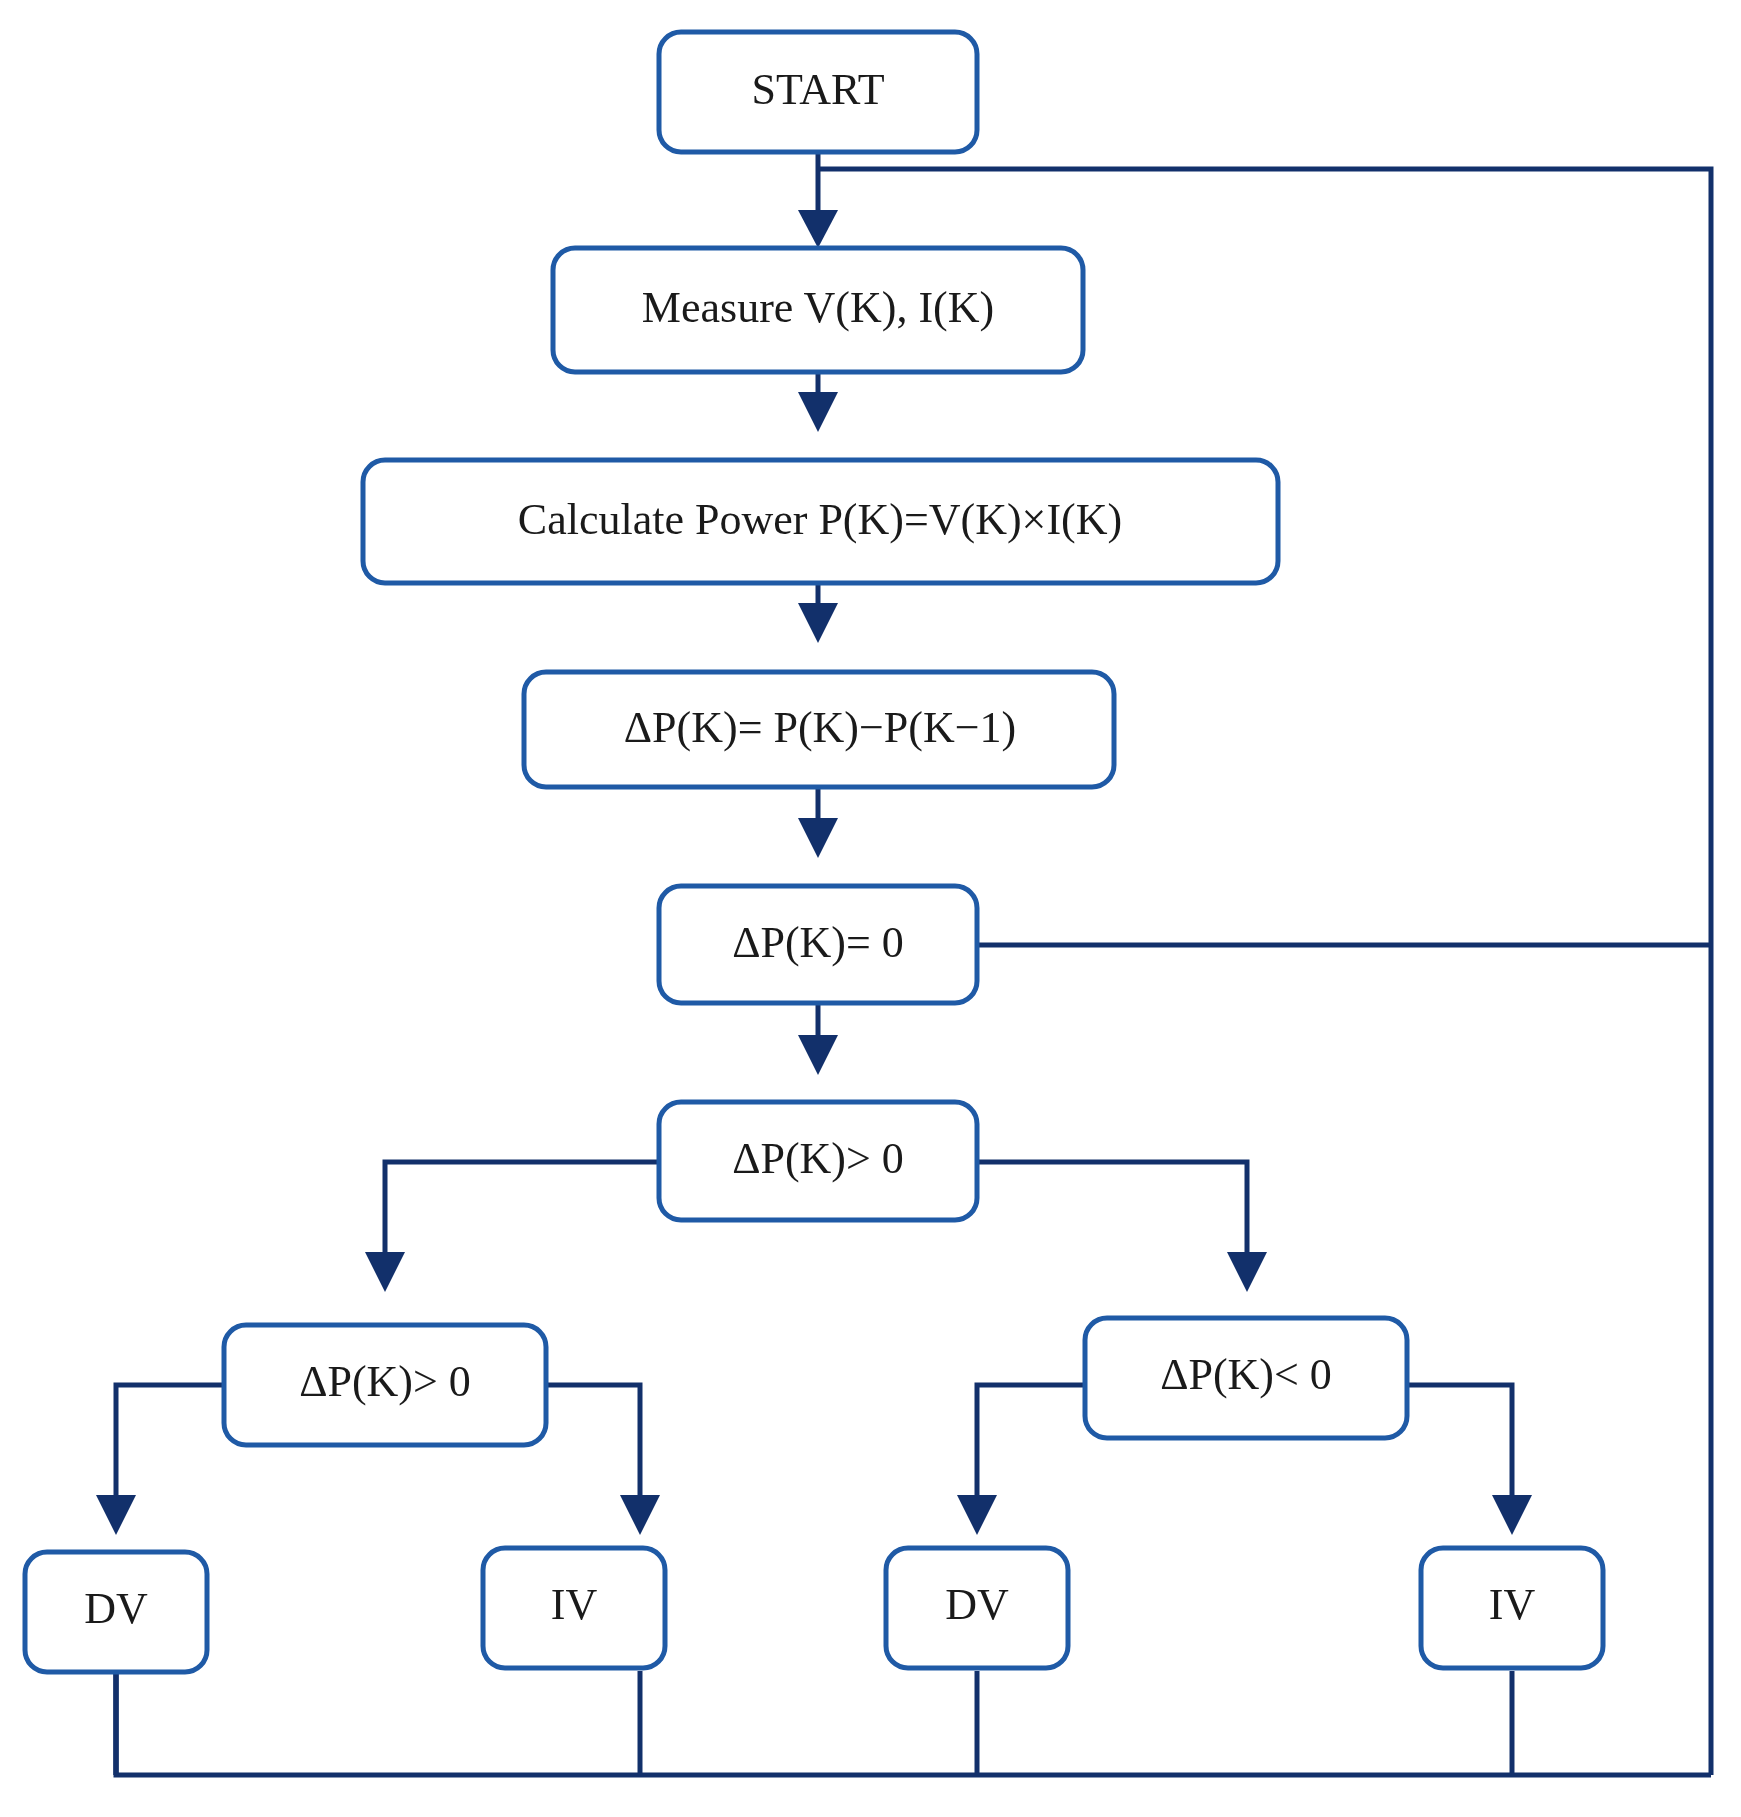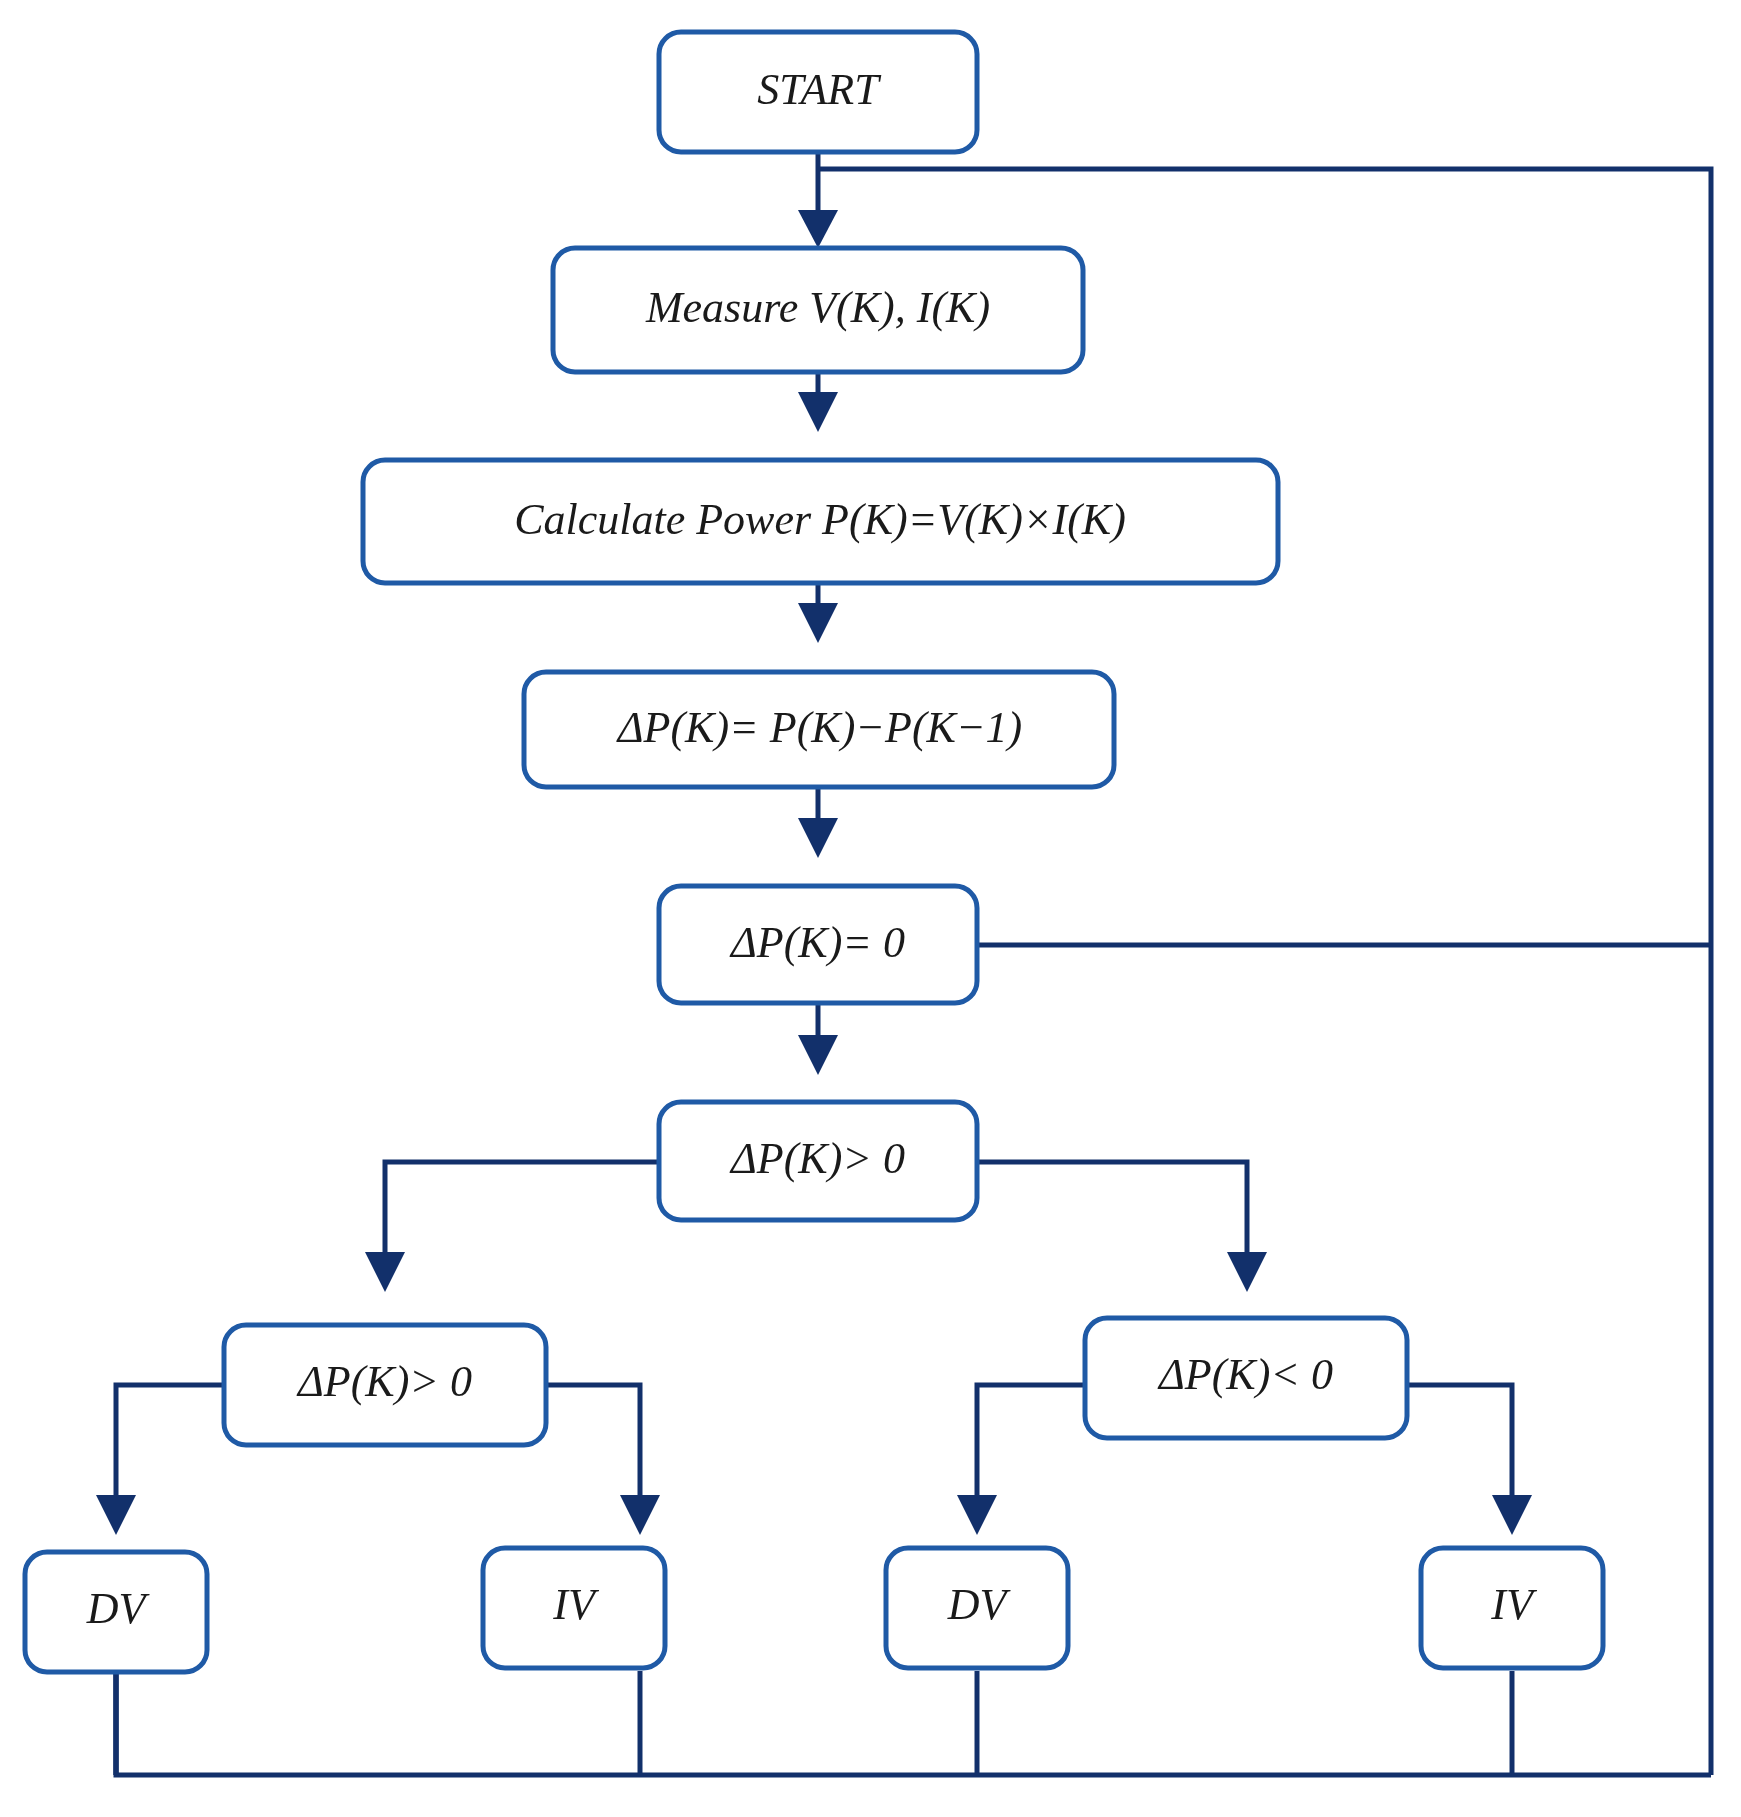--- a/index.html
+++ b/index.html
@@ -11,21 +11,20 @@
     width: 1741px;
     height: 1817px;
     font-family: "Liberation Serif", "DejaVu Serif", serif;
     overflow: hidden;
   }
   #flowchart-root {
     position: relative;
     width: 1741px;
     height: 1817px;
     background: #ffffff;
-    font-style: italic;
   }
   svg.diagram {
     display: block;
     width: 1741px;
     height: 1817px;
   }
   .node-rect {
     fill: #ffffff;
     stroke: #1f5aa6;
     stroke-width: 5;

